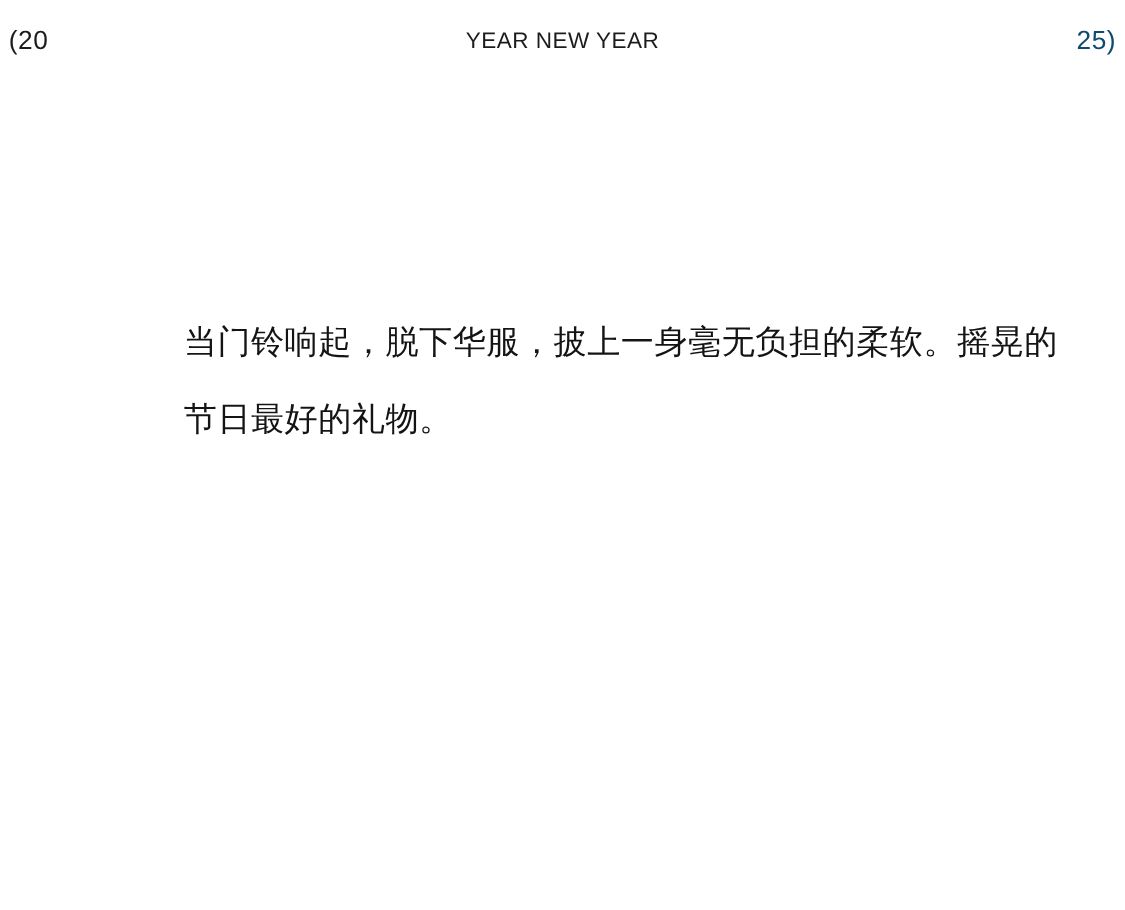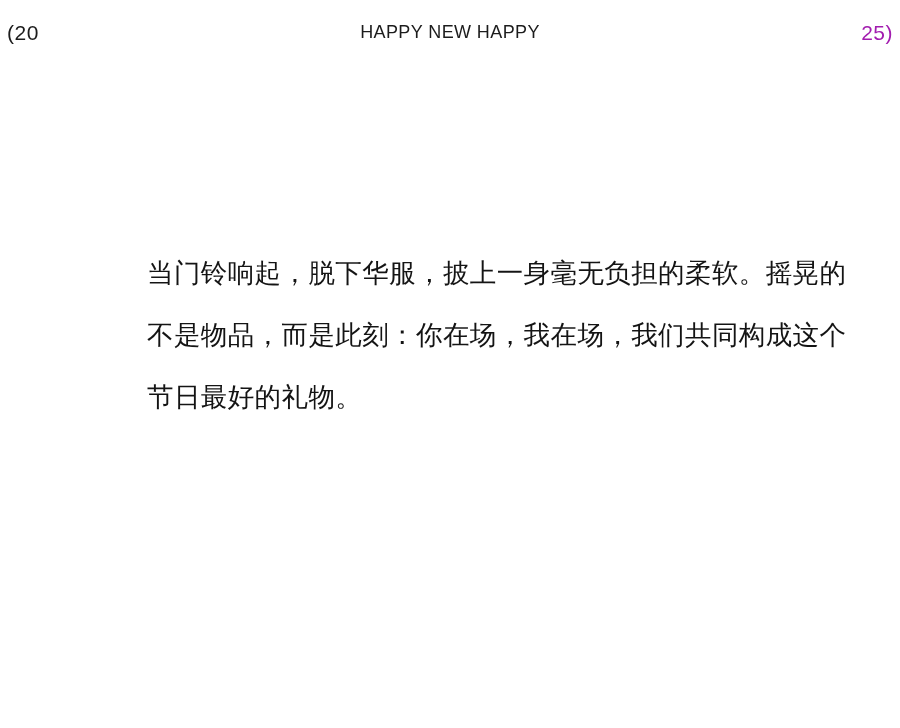--- a/index.html
+++ b/index.html
@@ -37,21 +37,21 @@
     color: #1c1c1c;
     letter-spacing: 0.4px;
     white-space: nowrap;
   }
   .header-right {
     position: absolute;
     right: 7px;
     top: 21px;
     font-size: 21px;
     font-weight: 400;
-    color: #a21caf;
+    color: #0c4a6e;
     letter-spacing: 0.5px;
     white-space: nowrap;
   }
   .paragraph {
     position: absolute;
     left: 103px;
     top: 242px;
     color: #141414;
     font-size: 26.5px;
     line-height: 62px;
@@ -64,23 +64,22 @@
     height: 62px;
   }
 </style>
 </head>
 <body>
 
 <div class="page">
 
   <div class="header-left">(20</div>
 
-  <div class="header-title">HAPPY NEW HAPPY</div>
+  <div class="header-title">YEAR NEW YEAR</div>
 
   <div class="header-right">25)</div>
 
   <div class="paragraph">
     <div class="line">当门铃响起，脱下华服，披上一身毫无负担的柔软。摇晃的</div>
-    <div class="line">不是物品，而是此刻：你在场，我在场，我们共同构成这个</div>
     <div class="line">节日最好的礼物。</div>
   </div>
 
 </div>
 
 </body></html>

